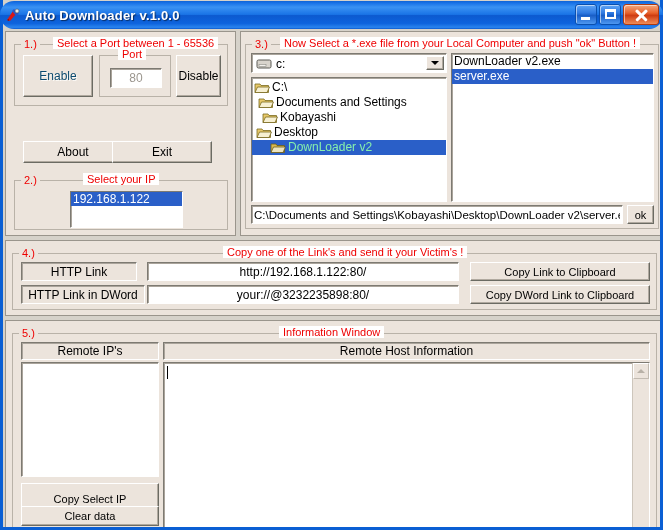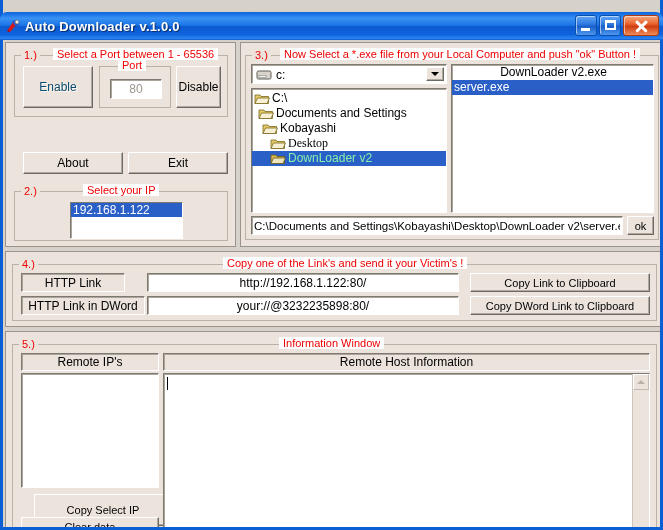--- a/index.html
+++ b/index.html
@@ -19,29 +19,30 @@
     width: 663px; height: 530px;
     box-sizing: border-box;
     background: #d6d2ca;
     border-left: 3px solid #0a5fd4;
     border-right: 3px solid #0a5fd4;
     border-bottom: 3px solid #0a5fd4;
     display: flex; flex-direction: column;
   }
   .titlebar {
     height: 28px; flex: 0 0 28px;
-    margin: 12px -3px 0 -3px;
+    margin: 1px -3px 0 -3px;
     background: linear-gradient(to bottom,
        #0f63d6 0%, #1a74e8 8%, #3a92f3 22%, #1a74e6 48%,
        #0c5ad0 52%, #0e63dd 80%, #2a84ee 94%, #0c5ad0 100%);
     border-top-left-radius: 7px; border-top-right-radius: 7px;
     display: flex; align-items: center;
     position: relative;
     box-sizing: border-box;
     padding-left: 5px;
+    border-radius: 14px;
   }
   .app-icon {
     width: 16px; height: 16px;
     position: relative; flex: 0 0 16px;
     margin-right: 4px;
   }
   .title-text {
     color: #ffffff;
     font-size: 13px;
     font-weight: bold;
@@ -276,21 +277,21 @@
           <span class="grp-cap" style="left:18px;">Port</span>
           <div class="field" style="left:10px; top:12px; width:52px; height:20px;">
             <div class="field-text center gray">80</div>
           </div>
         </div>
 
         <div class="btn" style="left:161px; top:10px; width:45px; height:42px;">Disable</div>
       </div>
 
       <div class="btn" style="left:17px; top:109px; width:100px; height:22px;">About</div>
-      <div class="btn" style="left:122px; top:109px; width:100px; height:22px;">Exit</div>
+      <div class="btn" style="left:106px; top:109px; width:100px; height:22px;">Exit</div>
 
       <div class="grp" style="left:8px; top:148px; width:214px; height:50px;">
         <span class="grp-num">2.)</span>
         <span class="grp-cap" style="left:68px;text-align:right;">Select your IP</span>
         <div class="field" style="left:55px; top:10px; width:113px; height:37px;">
           <div class="listitem sel">192.168.1.122</div>
         </div>
       </div>
     </div>
 
@@ -336,58 +337,58 @@
           </div>
           <div class="treeitem" style="padding-left:10px;">
             <span class="folder">
               <svg width="16" height="13" viewBox="0 0 16 13">
                 <path d="M1 3 L1 11.5 L14.5 11.5 L14.5 4.5 L7 4.5 L6 3 Z" fill="#e8c96a" stroke="#7a6a20" stroke-width=".8"></path>
                 <path d="M1 11.5 L3.5 6 L15.5 6 L13 11.5 Z" fill="#f7f0d2" stroke="#7a6a20" stroke-width=".8"></path>
               </svg>
             </span>
             <span>Kobayashi</span>
           </div>
-          <div class="treeitem" style="padding-left:18px;font-family:Liberation Serif, serif;">
+          <div class="treeitem" style="padding-left:4px;">
             <span class="folder">
               <svg width="16" height="13" viewBox="0 0 16 13">
                 <path d="M1 3 L1 11.5 L14.5 11.5 L14.5 4.5 L7 4.5 L6 3 Z" fill="#e8c96a" stroke="#7a6a20" stroke-width=".8"></path>
                 <path d="M1 11.5 L3.5 6 L15.5 6 L13 11.5 Z" fill="#f7f0d2" stroke="#7a6a20" stroke-width=".8"></path>
               </svg>
             </span>
             <span>Desktop</span>
           </div>
           <div class="treeitem sel" style="padding-left:18px;">
             <span class="folder">
               <svg width="16" height="13" viewBox="0 0 16 13">
                 <path d="M1 3 L1 11.5 L14.5 11.5 L14.5 4.5 L7 4.5 L6 3 Z" fill="#d8b850" stroke="#6a5a18" stroke-width=".8"></path>
                 <path d="M1 11.5 L3.5 6 L15.5 6 L13 11.5 Z" fill="#ece4c0" stroke="#6a5a18" stroke-width=".8"></path>
               </svg>
             </span>
             <span>DownLoader v2</span>
           </div>
         </div>
 
         <div class="field" style="left:205px; top:8px; width:203px; height:149px;">
-          <div class="listitem" style="height:15px;line-height:15px;text-align:center;">DownLoader v2.exe</div>
+          <div class="listitem" style="height:15px;line-height:15px;">DownLoader v2.exe</div>
           <div class="listitem sel" style="height:15px;line-height:15px;">server.exe</div>
         </div>
 
         <div class="field" style="left:5px; top:160px; width:372px; height:19px;">
           <div class="field-text" style="font-size:11.5px;">C:\Documents and Settings\Kobayashi\Desktop\DownLoader v2\server.exe</div>
         </div>
         <div class="btn sm" style="left:381px; top:160px; width:27px; height:19px;">ok</div>
       </div>
     </div>
 
     <div class="panel" style="left:2px; top:211px; width:657px; height:76px;">
       <div class="grp" style="left:6px; top:12px; width:645px; height:57px;">
         <span class="grp-num">4.)</span>
         <span class="grp-cap" style="left:210px;">Copy one of the Link's and send it your Victim's !</span>
 
-        <div class="field flat" style="left:8px; top:8px; width:104px; height:19px;">
+        <div class="field flat" style="left:8px; top:8px; width:116px; height:19px;">
           <div class="field-text center">HTTP Link</div>
         </div>
         <div class="field" style="left:134px; top:8px; width:312px; height:19px;">
           <div class="field-text center">http://192.168.1.122:80/</div>
         </div>
         <div class="btn sm" style="left:457px; top:8px; width:180px; height:19px;">Copy Link to Clipboard</div>
 
         <div class="field flat" style="left:8px; top:31px; width:124px; height:19px;">
           <div class="field-text center">HTTP Link in DWord</div>
         </div>
@@ -400,21 +401,21 @@
 
     <div class="panel" style="left:2px; top:291px; width:657px; height:235px;">
       <div class="grp" style="left:6px; top:12px; width:645px; height:215px;">
         <span class="grp-num">5.)</span>
         <span class="grp-cap" style="left:266px;">Information Window</span>
 
         <div class="field flat" style="left:8px; top:8px; width:138px; height:18px;">
           <div class="field-text center">Remote IP's</div>
         </div>
         <div class="field" style="left:8px; top:28px; width:138px; height:115px;"></div>
-        <div class="btn sm" style="left:21px; top:149px; width:138px; height:32px;">Copy Select IP</div>
+        <div class="btn sm" style="left:8px; top:149px; width:138px; height:32px;">Copy Select IP</div>
         <div class="btn sm" style="left:8px; top:172px; width:138px; height:20px;">Clear data</div>
 
         <div class="field flat" style="left:150px; top:8px; width:487px; height:18px;">
           <div class="field-text center">Remote Host Information</div>
         </div>
         <div class="field" style="left:150px; top:28px; width:487px; height:185px;">
           <span class="caret"></span>
           <span style="position:absolute;left:4px;top:2px;font-size:12px;"></span>
           <span class="vscroll">
             <span class="sb-btn">

